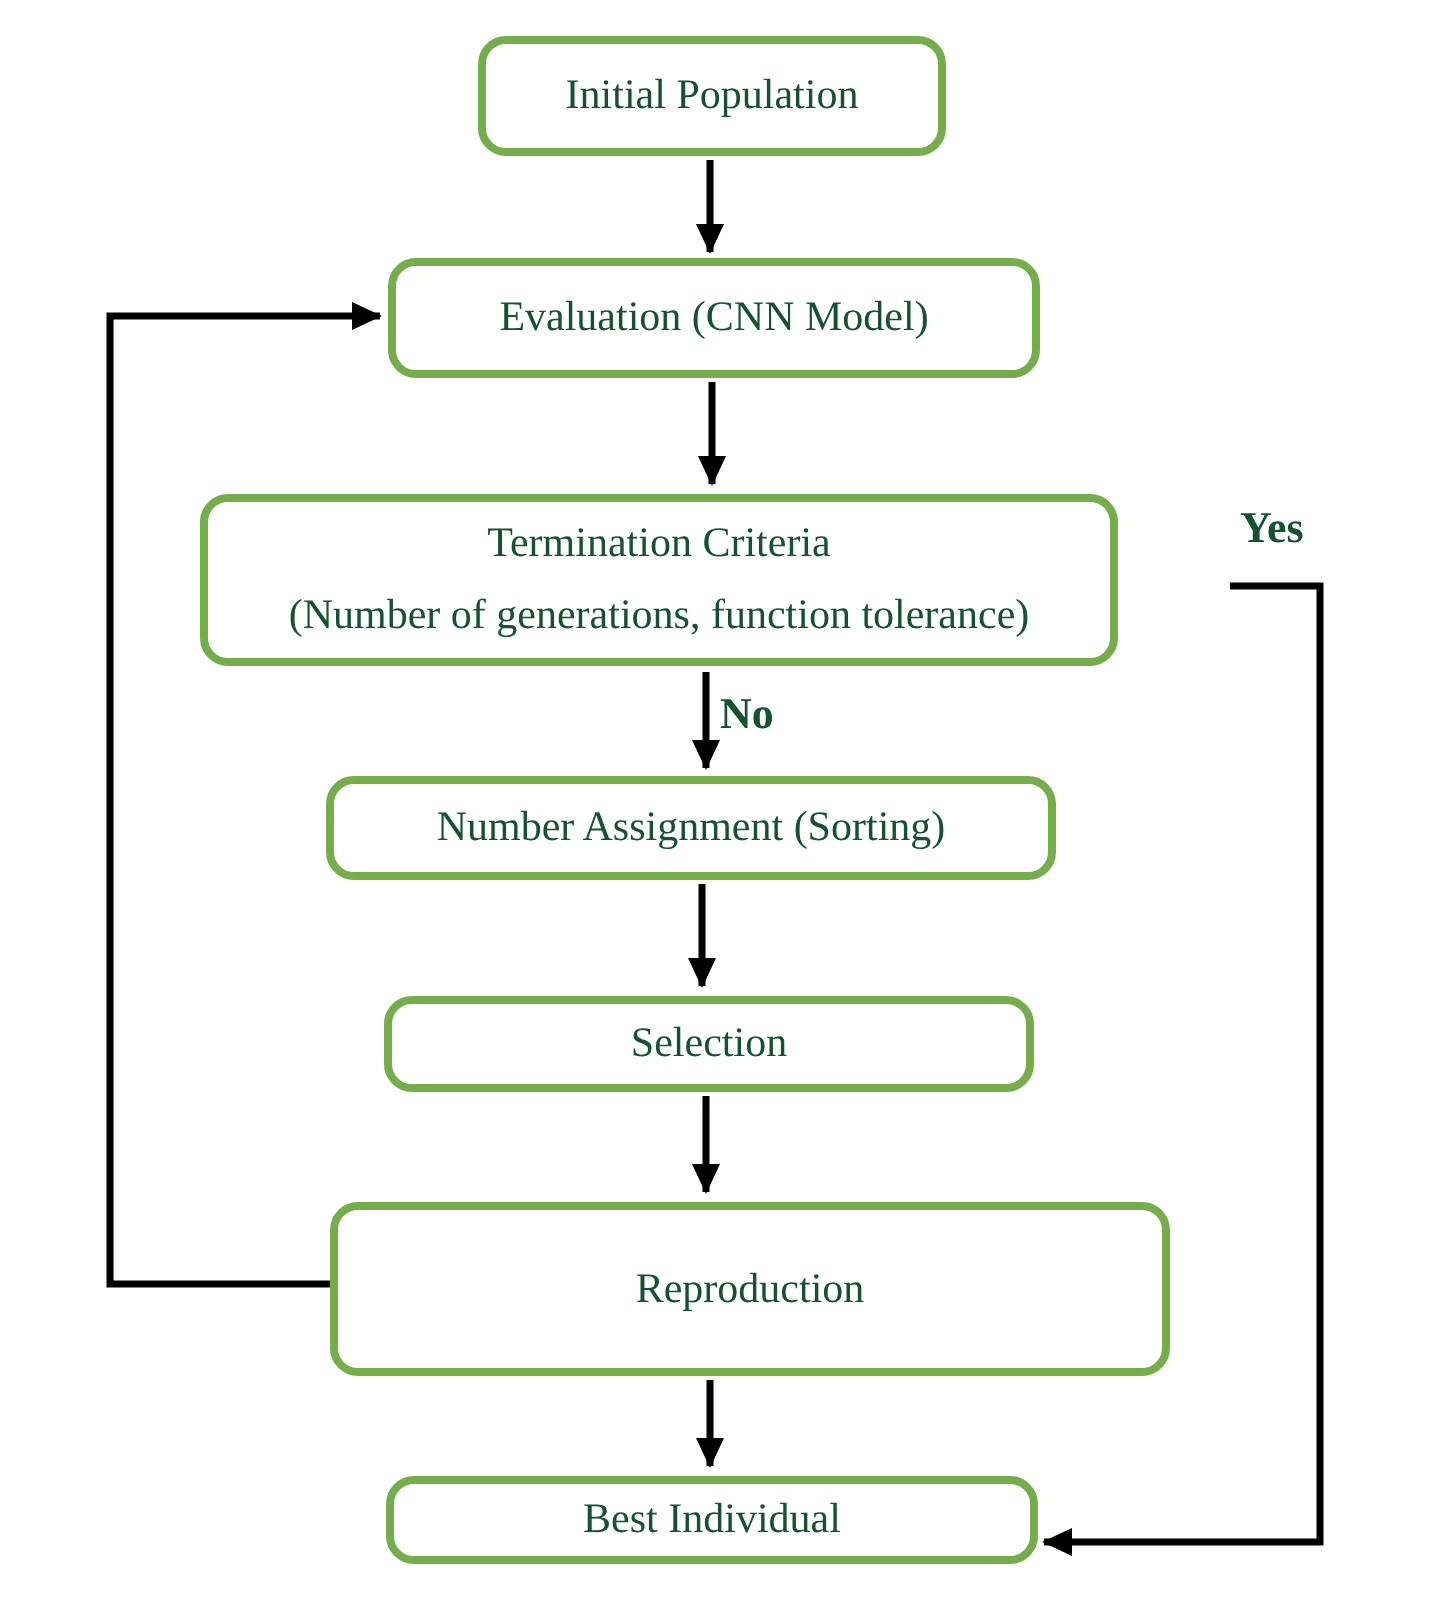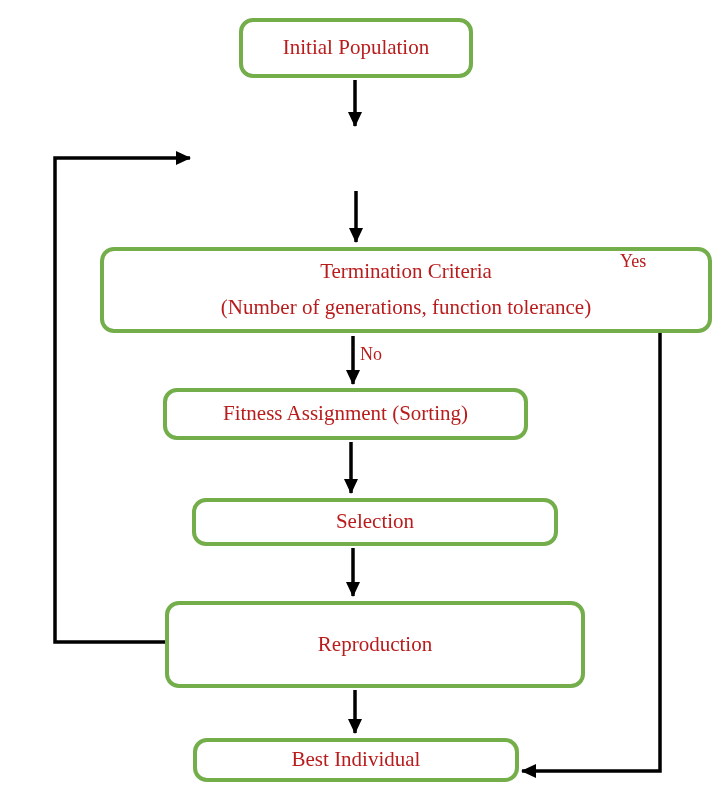--- a/index.html
+++ b/index.html
@@ -2,21 +2,21 @@
 <html style="--node-border: #74ae4b; --node-fill: #ffffff;"><head>
 <meta charset="utf-8">
 <style>
   html, body { margin: 0; padding: 0; background: #ffffff; }
   .canvas {
     position: relative;
     width: 718px;
     height: 809px;
     background: #ffffff;
     font-family: "Liberation Serif", "DejaVu Serif", serif;
-    color: #b91c1c;
+    color: #14532d;
     overflow: hidden;
   }
   .edges {
     position: absolute;
     left: 0; top: 0;
     width: 718px; height: 809px;
     z-index: 1;
   }
   .node {
     position: absolute;
@@ -29,30 +29,31 @@
     align-items: center;
     justify-content: center;
     text-align: center;
     font-size: 21px;
     line-height: 1.22;
     z-index: 2;
   }
   .node .sub { display: block; margin-top: 10px; }
   #n-initial     { left: 239px; top: 18px;  width: 234px; height: 60px; }
   #n-evaluation  { left: 194px; top: 129px; width: 326px; height: 60px; }
-  #n-termination { left: 100px; top: 247px; width: 612px; height: 86px; }
+  #n-termination { left: 100px; top: 247px; width: 459px; height: 86px; }
   #n-fitness     { left: 163px; top: 388px; width: 365px; height: 52px; }
-  #n-selection   { left: 192px; top: 498px; width: 366px; height: 48px; }
+  #n-selection   { left: 192px; top: 498px; width: 325px; height: 48px; }
   #n-reproduction{ left: 165px; top: 601px; width: 420px; height: 87px; }
   #n-best        { left: 193px; top: 738px; width: 326px; height: 44px; }
   .edge-label {
     position: absolute;
-    font-size: 18px;
+    font-size: 22px;
     z-index: 3;
     white-space: nowrap;
+    font-weight: bold;
   }
   #lbl-no  { left: 360px; top: 344px; }
   #lbl-yes { left: 620px; top: 251px; }
 </style>
 </head>
 <body>
 
 <div class="canvas">
 
   <svg class="edges" viewBox="0 0 718 809" xmlns="http://www.w3.org/2000/svg">
@@ -69,28 +70,31 @@
     <path d="M353,548 L353,596" stroke="#000000" stroke-width="3.5" fill="none" marker-end="url(#arrowhead)"></path>
     <path d="M355,690 L355,733" stroke="#000000" stroke-width="3.5" fill="none" marker-end="url(#arrowhead)"></path>
     <path d="M165,642 L55,642 L55,158 L190,158" stroke="#000000" stroke-width="3.5" fill="none" marker-end="url(#arrowhead)"></path>
     <path d="M615,293 L660,293 L660,771 L522,771" stroke="#000000" stroke-width="3.5" fill="none" marker-end="url(#arrowhead)"></path>
   </svg>
 
   <div class="node" id="n-initial">
     <span>Initial Population</span>
   </div>
 
+  <div class="node" id="n-evaluation">
+    <span>Evaluation (CNN Model)</span>
+  </div>
 
   <div class="node" id="n-termination">
     <span>Termination Criteria</span>
     <span class="sub">(Number of generations, function tolerance)</span>
   </div>
 
   <div class="node" id="n-fitness">
-    <span>Fitness Assignment (Sorting)</span>
+    <span>Number Assignment (Sorting)</span>
   </div>
 
   <div class="node" id="n-selection">
     <span>Selection</span>
   </div>
 
   <div class="node" id="n-reproduction">
     <span>Reproduction</span>
   </div>
 

